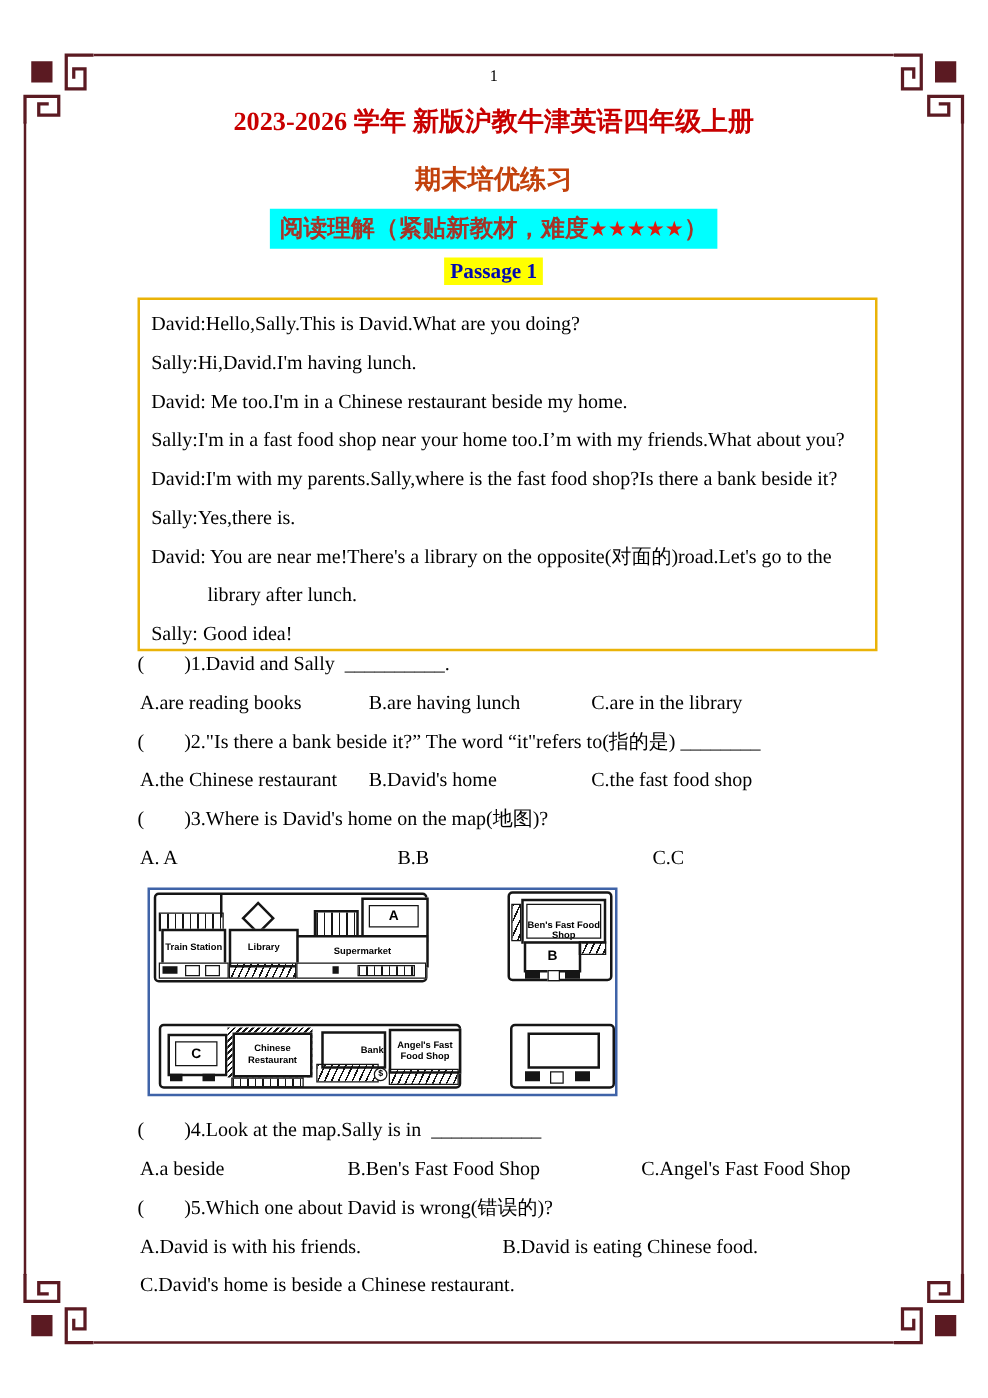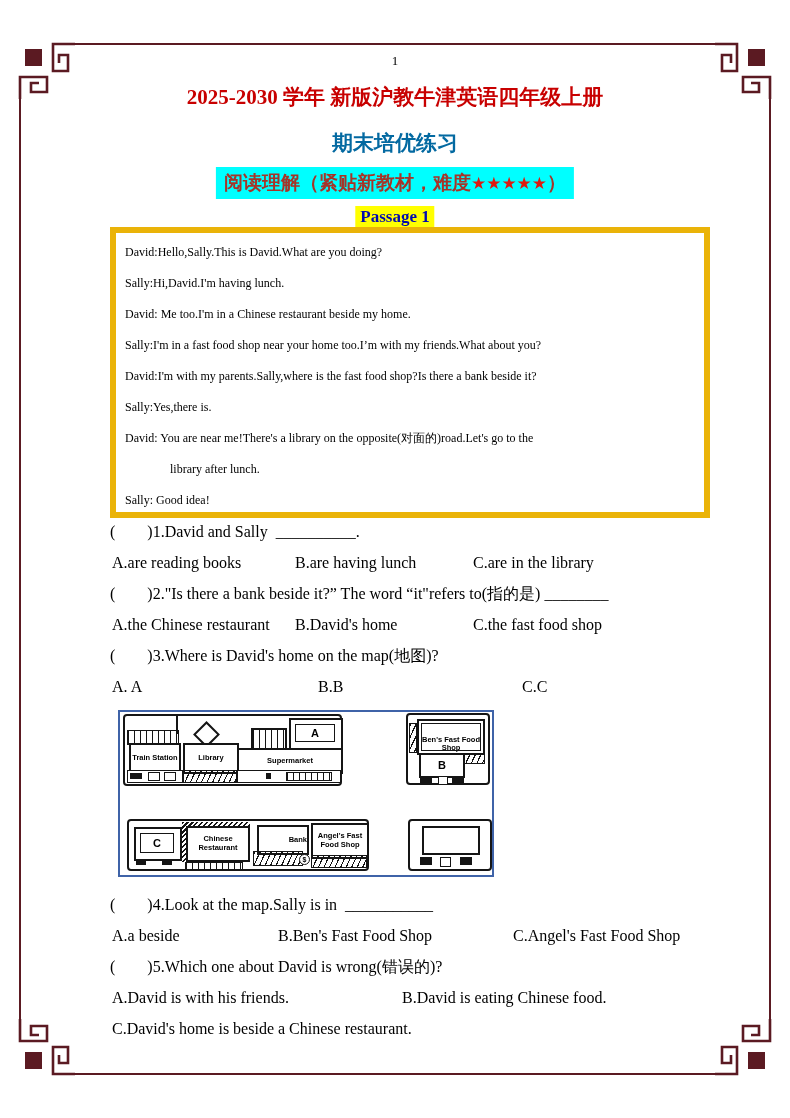--- a/index.html
+++ b/index.html
@@ -17,30 +17,30 @@
   .corner{position:absolute;width:60px;height:60px;}
   .c-tl{left:15px;top:39px;}
   .c-tr{left:715px;top:39px;transform:scaleX(-1);}
   .c-bl{left:15px;top:1019px;transform:scaleY(-1);}
   .c-br{left:715px;top:1019px;transform:scale(-1,-1);}
   
   .page-number{position:absolute;left:0;top:53px;width:790px;text-align:center;font-size:13px;}
   .title1{position:absolute;left:0;top:83px;width:790px;text-align:center;
     font-size:21px;font-weight:bold;color:#C80000;}
   .title2{position:absolute;left:0;top:129px;width:790px;text-align:center;
-    font-size:21px;font-weight:bold;color:#0369a1;}
+    font-size:21px;font-weight:bold;color:#c2410c;}
   .banner{position:absolute;left:50%;top:167px;transform:translateX(-50%);
     background:#00FFFF;padding:3px 8px;font-size:19px;font-weight:bold;
     color:#A63428;white-space:nowrap;}
   .banner .stars{color:#DD1A0F;font-family:"DejaVu Sans",sans-serif;font-size:17px;}
   .passage-badge{position:absolute;left:50%;top:206px;transform:translateX(-50%);
     background:#FFFF00;color:#0009B0;font-size:17px;font-weight:bold;padding:1px 5px;}
   
-  .dialog-box{position:absolute;left:110px;top:227px;width:570px;height:275px;
-    border:6px solid #eab308;padding:4px 9px 0 9px;font-size:12px;line-height:31px;}
+  .dialog-box{position:absolute;left:110px;top:238px;width:570px;height:275px;
+    border:2px solid #eab308;padding:4px 9px 0 9px;font-size:16px;line-height:31px;}
   .dlg-line{margin:0;white-space:pre-wrap;}
   .dlg-indent{padding-left:45px;}
   
   .qline{position:absolute;left:110px;width:600px;height:31px;font-size:16px;
     white-space:pre-wrap;line-height:22px;}
   .qline span{position:absolute;top:0;white-space:pre-wrap;}
   
   .map{position:absolute;left:118px;top:710px;width:372px;height:163px;
     border:2px solid #3F63A8;background:#fff;
     font-family:"Liberation Sans","DejaVu Sans",sans-serif;}
@@ -93,21 +93,21 @@
   <path d="M5,60 L5,38 L32,38 L32,53 L16,53 L16,44 L24,44" fill="none" stroke="#5B1A22" stroke-width="2.6"></path>
   <rect x="10" y="10" width="17" height="17" fill="#5B1A22"></rect>
 </svg>
 <svg class="corner c-br" viewBox="0 0 60 60">
   <path d="M60,5 L38,5 L38,32 L53,32 L53,16 L44,16 L44,24" fill="none" stroke="#5B1A22" stroke-width="2.6"></path>
   <path d="M5,60 L5,38 L32,38 L32,53 L16,53 L16,44 L24,44" fill="none" stroke="#5B1A22" stroke-width="2.6"></path>
   <rect x="10" y="10" width="17" height="17" fill="#5B1A22"></rect>
 </svg>
 
 <div class="page-number">1</div>
-<div class="title1">2025-2030 学年 新版沪教牛津英语四年级上册</div>
+<div class="title1">2023-2026 学年 新版沪教牛津英语四年级上册</div>
 <div class="title2">期末培优练习</div>
 <div class="banner"><span>阅读理解（紧贴新教材，难度</span><span class="stars">★★★★★</span><span>）</span></div>
 <div class="passage-badge">Passage 1</div>
 
 <div class="dialog-box">
   <p class="dlg-line">David:Hello,Sally.This is David.What are you doing?</p>
   <p class="dlg-line">Sally:Hi,David.I'm having lunch.</p>
   <p class="dlg-line">David: Me too.I'm in a Chinese restaurant beside my home.</p>
   <p class="dlg-line">Sally:I'm in a fast food shop near your home too.I’m with my friends.What about you?</p>
   <p class="dlg-line">David:I'm with my parents.Sally,where is the fast food shop?Is there a bank beside it?</p>

